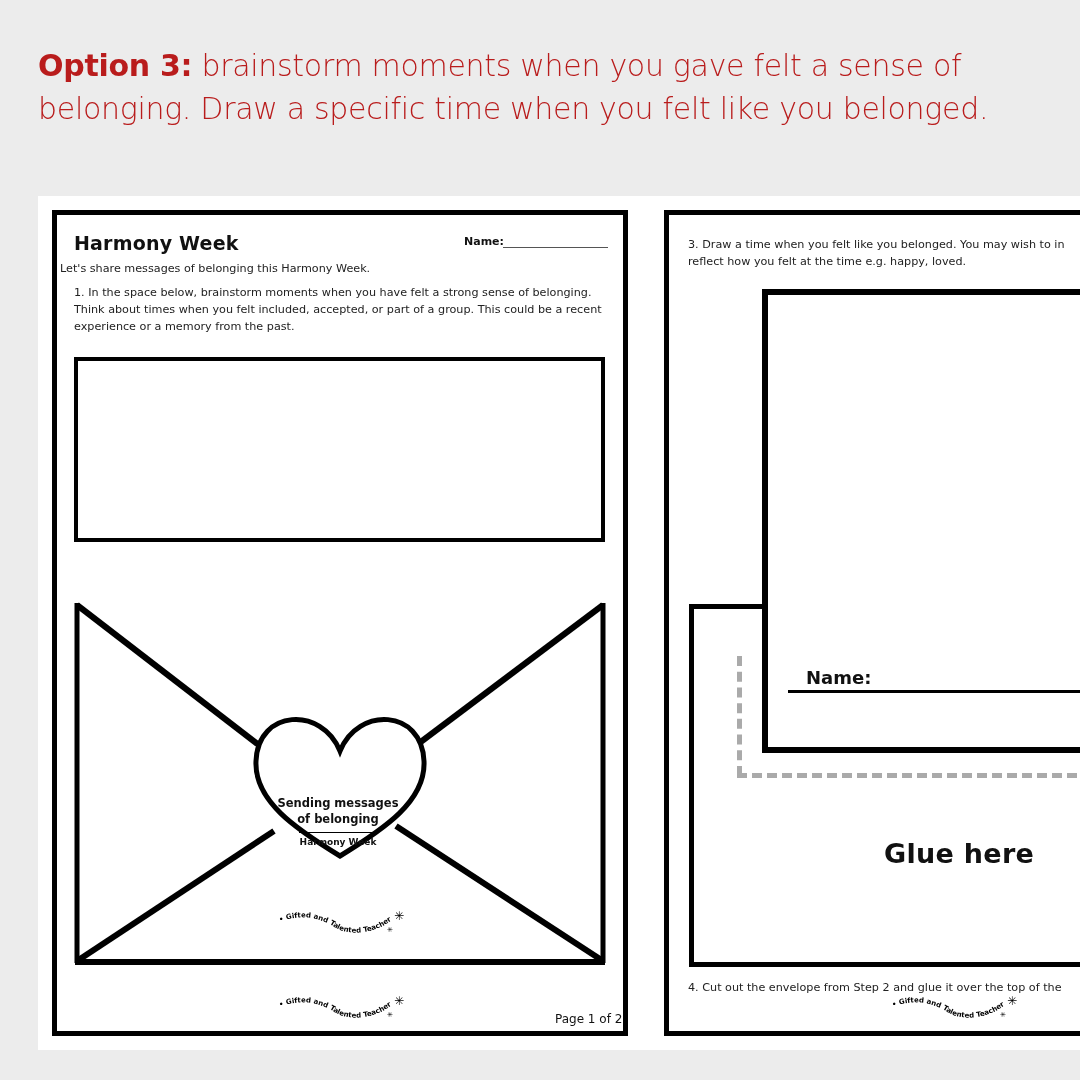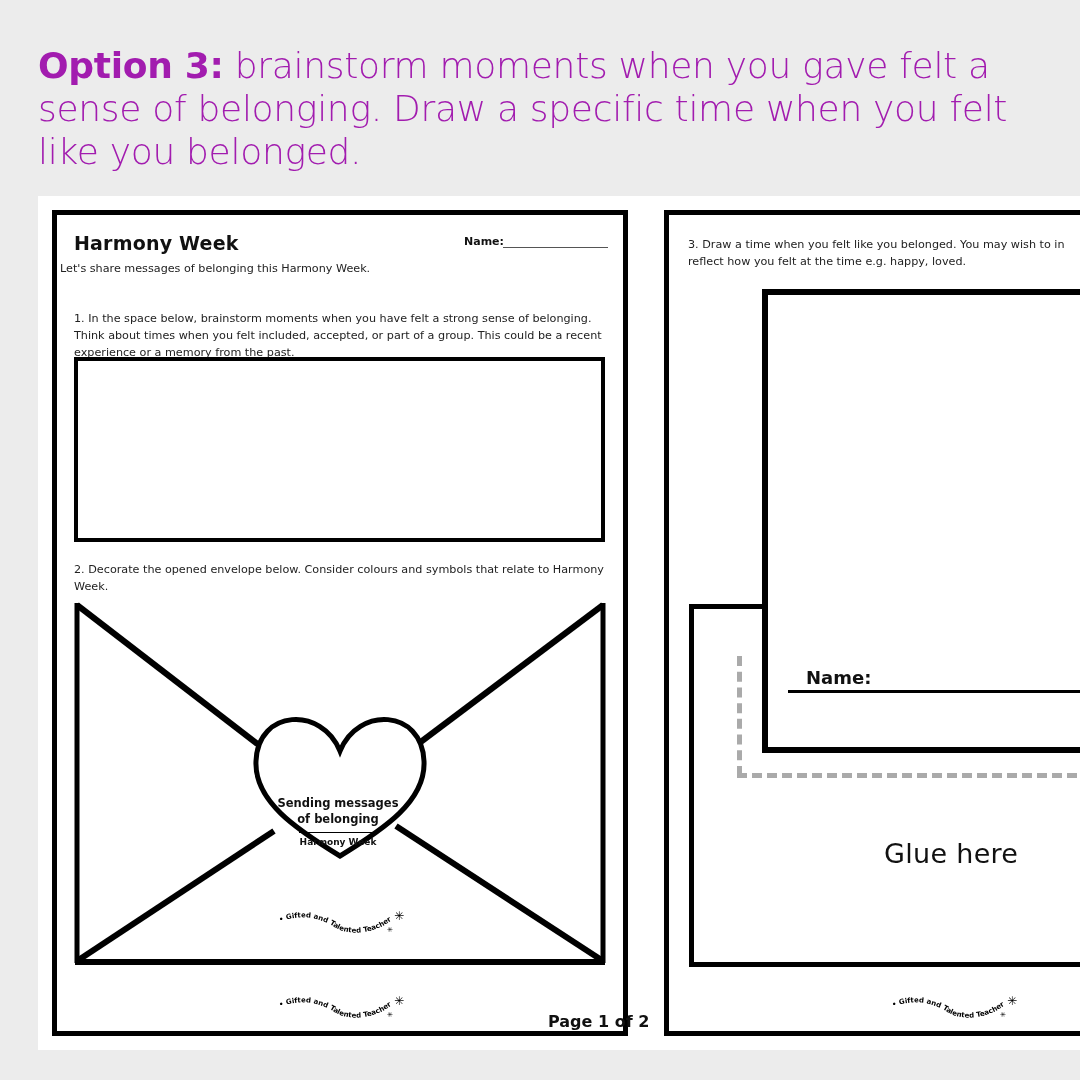--- a/index.html
+++ b/index.html
@@ -7,25 +7,25 @@
     body {
       background: #ececec;
       font-family: "DejaVu Sans", sans-serif;
       color: #111;
       position: relative;
     }
     .headline {
       position: absolute;
       left: 38px; top: 44px;
       width: 1020px;
-      font-size: 36px;
+      font-size: 30px;
       line-height: 43px;
       font-weight: 300;
       letter-spacing: -0.3px;
-      color: #a21caf;
+      color: #b91c1c;
     }
     .headline b { font-weight: 900; }
 
     
     .sheet {
       position: absolute;
       background: #fff;
     }
     .sheet1 { left: 38px; top: 196px; width: 641px; height: 854px; }
     .sheet2 { left: 651px; top: 196px; width: 460px; height: 854px; }
@@ -51,32 +51,32 @@
     .name-line {
       left: 465px; top: 51px; width: 105px; height: 0;
       border-bottom: 1px solid #555;
     }
     .body-text {
       font-size: 11.2px;
       line-height: 17px;
       color: #222;
     }
     .t-intro { left: 22px; top: 64px; }
-    .t-q1 { left: 36px; top: 114px; width: 530px; }
+    .t-q1 { left: 36px; top: 88px; width: 530px; }
     .t-q2 { left: 36px; top: 365px; width: 530px; }
 
     .box1 {
       left: 36px; top: 161px; width: 531px; height: 185px;
       border: 4px solid #000;
     }
 
     .envelope-svg { left: 36px; top: 405px; }
 
     .footer-text {
-      font-size: 16px; font-weight: 700;
+      font-size: 12px; font-weight: 400; margin-left: 7px;
     }
     .page-num { left: 510px; top: 816px; }
 
     .logo-svg { position: absolute; }
 
     
     .t-q3 { left: 37px; top: 40px; width: 420px; white-space: nowrap; }
     .t-q4 { left: 37px; top: 783px; white-space: nowrap; }
     .glue-box {
       left: 38px; top: 408px; width: 440px; height: 363px;
@@ -101,21 +101,21 @@
     .name2-label {
       left: 155px; top: 471px;
       font-size: 18px; font-weight: 700;
     }
     .name2-line {
       left: 137px; top: 494px; width: 330px; height: 0;
       border-bottom: 3px solid #000;
     }
     .glue-label {
       left: 233px; top: 642px;
-      font-size: 27px; font-weight: 400;
+      font-size: 27px; font-weight: 700;
       letter-spacing: 0.3px;
     }
   </style>
 </head>
 <body>
 
 <div class="headline">
   <b>Option 3:</b><span> brainstorm moments when you gave felt a sense of belonging. Draw a specific time when you felt like you belonged.</span>
 </div>
 
@@ -124,21 +124,20 @@
 
   <div class="abs title">Harmony Week</div>
   <div class="abs name-label">Name:</div>
   <div class="abs name-line"></div>
 
   <div class="abs body-text t-intro">Let's share messages of belonging this Harmony Week.</div>
   <div class="abs body-text t-q1">1. In the space below, brainstorm moments when you have felt a strong sense of belonging. Think about times when you felt included, accepted, or part of a group. This could be a recent experience or a memory from the past.</div>
 
   <div class="abs box1"></div>
 
-  <div class="abs body-text t-q2">2. Decorate the opened envelope below. Consider colours and symbols that relate to Harmony Week.</div>
 
   <svg class="abs envelope-svg" width="532" height="365" viewBox="0 0 532 365">
     <rect x="3" y="3" width="526" height="359" fill="#fff" stroke="#000" stroke-width="0"></rect>
 
     <line x1="3" y1="2" x2="3" y2="362" stroke="#000" stroke-width="5"></line>
     <line x1="529" y1="2" x2="529" y2="362" stroke="#000" stroke-width="5"></line>
     <line x1="1" y1="361" x2="531" y2="361" stroke="#000" stroke-width="6"></line>
 
     <line x1="3" y1="4" x2="190" y2="148" stroke="#000" stroke-width="6"></line>
     <line x1="529" y1="4" x2="340" y2="146" stroke="#000" stroke-width="6"></line>
@@ -188,20 +187,21 @@
   <div class="abs glue-box"></div>
   <div class="abs dash-v"></div>
   <div class="abs dash-h"></div>
 
   <div class="abs draw-box"></div>
   <div class="abs name2-label">Name:</div>
   <div class="abs name2-line"></div>
 
   <div class="abs glue-label">Glue here</div>
 
+  <div class="abs body-text t-q4">4. Cut out the envelope from Step 2 and glue it over the top of the</div>
 
   <svg class="logo-svg" style="left:236px; top:795px;" width="140" height="40" viewBox="0 0 140 40">
     <defs>
         <path id="wave3" d="M6 16 C 30 6, 50 14, 62 22 C 76 30, 100 28, 118 14"></path>
       </defs>
     <text font-family="DejaVu Sans, sans-serif" font-size="7" font-weight="700" fill="#000"><textPath href="#wave3">• Gifted and  Talented Teacher</textPath></text>
     <text x="120" y="14" font-size="12" font-family="DejaVu Sans, sans-serif" fill="#000">✳</text>
     <text x="113" y="26" font-size="7" font-family="DejaVu Sans, sans-serif" fill="#000">✳</text>
   </svg>
 </div>

